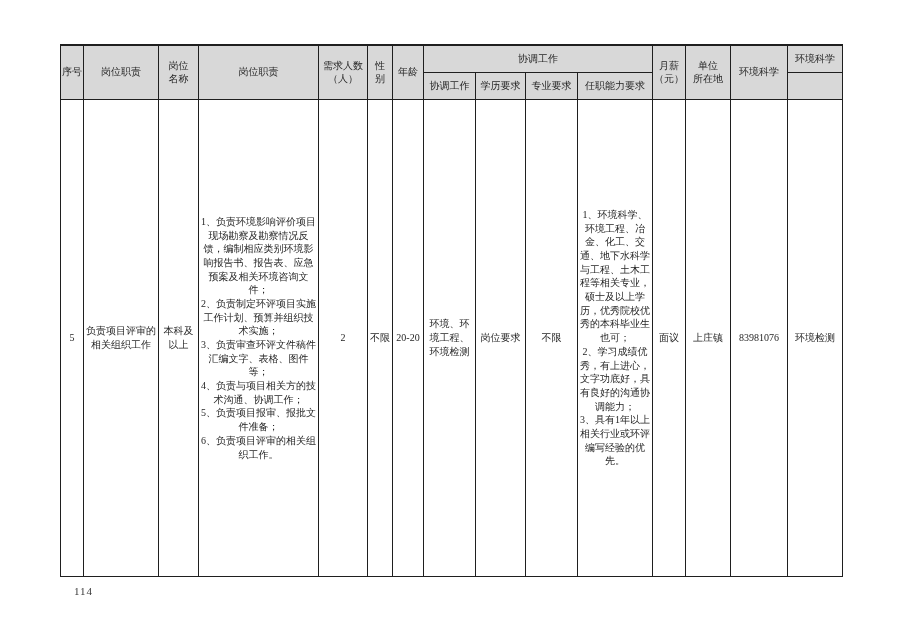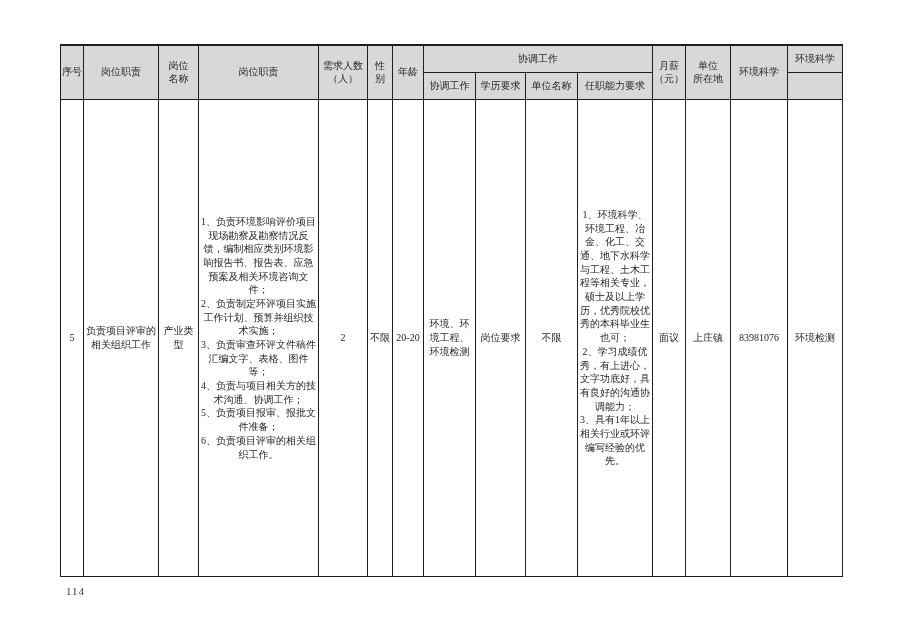--- a/index.html
+++ b/index.html
@@ -54,21 +54,21 @@
   td.cell-tall { height: 474px; }
   td.cell-duties,
   td.cell-competency {
     text-align: justify;
     padding: 1px 3px;
   }
   td.cell-company { padding: 1px 3px; }
   td.cell-age { padding: 1px 5px; }
   .pagenum {
     position: absolute;
-    left: 66px;
+    left: 74px;
     top: 585px;
     font-size: 11px;
     font-family: "Liberation Serif", serif;
     color: #3a3a3a;
     letter-spacing: 1px;
   }
 </style>
 </head>
 <body>
 
@@ -108,30 +108,30 @@
         <th rowspan="2">月薪
 （元）</th>
         <th rowspan="2">单位
 所在地</th>
         <th rowspan="2">环境科学</th>
         <th>环境科学</th>
       </tr>
       <tr class="subhead">
         <th>协调工作</th>
         <th>学历要求</th>
-        <th>单位名称</th>
+        <th>专业要求</th>
         <th>任职能力要求</th>
         <th></th>
       </tr>
     </thead>
     <tbody>
       <tr>
         <td class="cell-tall">5</td>
         <td class="cell-company">负责项目评审的相关组织工作</td>
-        <td>产业类型</td>
+        <td>本科及以上</td>
         <td class="cell-duties">1、负责环境影响评价项目现场勘察及勘察情况反馈，编制相应类别环境影响报告书、报告表、应急预案及相关环境咨询文件；
 2、负责制定环评项目实施工作计划、预算并组织技术实施；
 3、负责审查环评文件稿件汇编文字、表格、图件等；
 4、负责与项目相关方的技术沟通、协调工作；
 5、负责项目报审、报批文件准备；
 6、负责项目评审的相关组织工作。</td>
         <td>2</td>
         <td>不限</td>
         <td class="cell-age">20-20</td>
         <td>环境、环境工程、环境检测</td>

